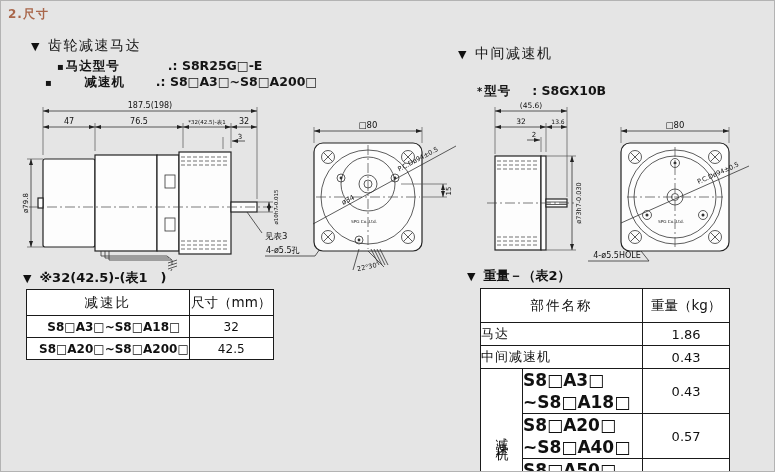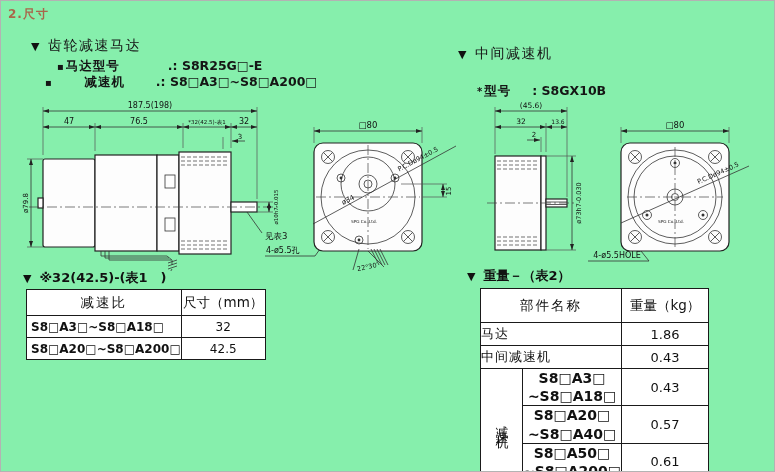--- a/index.html
+++ b/index.html
@@ -1,18 +1,18 @@
 <!DOCTYPE html>
 <html><head>
 <meta charset="utf-8">
 <style>
   * { margin:0; padding:0; box-sizing:border-box; }
   html,body { background:#fff; }
   body { font-family:"DejaVu Sans","Liberation Sans",sans-serif; color:#111; }
-  .page { position:relative; width:775px; height:472px; background:#86efac;
+  .page { position:relative; width:775px; height:472px; background:#e5e5e5;
           border:1px solid #b3b3b3; overflow:hidden; }
 
   .doc-title { position:absolute; left:7px; top:5px; font-size:12px; font-weight:bold;
                color:#a9674b; letter-spacing:1px; }
 
   .section-heading { position:absolute; font-size:14px; color:#151515; letter-spacing:1.5px;
                      display:flex; align-items:center; }
   .section-heading .marker { font-size:11px; margin-right:7px; color:#111; }
 
   .spec-line { position:absolute; font-size:12.5px; font-weight:bold; color:#151515; }
@@ -33,29 +33,29 @@
   .caption { position:absolute; font-size:13px; font-weight:bold; color:#111;
              display:flex; align-items:center; }
   .caption .marker { font-size:11px; margin-right:8px; }
 
   table.spec { position:absolute; border-collapse:collapse; background:#fff; }
   table.spec th, table.spec td { border:1.6px solid #1a1a1a; }
 
   .t1 th { height:26px; font-size:13.5px; font-weight:500; letter-spacing:2px; }
   .t1 .c1 { width:153px; }
   .t1 .c2 { width:84px; letter-spacing:0; }
-  .t1 td.model { font-weight:bold; font-size:12px; padding-left:4px; height:22px; }
+  .t1 td.model { font-weight:bold; font-size:12px; padding-left:12px; height:22px;text-align:center; }
   .t1 td.val   { text-align:center; font-size:12px; }
 
   .t2 th { height:34px; font-size:13.5px; font-weight:500; letter-spacing:2px; }
   .t2 .gcol { width:42px; }
   .t2 .rcol { width:94px; }
   .t2 .wcol { width:87px; letter-spacing:0; }
   .t2 td.name { text-align:left; font-size:13px; height:23px; letter-spacing:1px; }
-  .t2 td.model2 { font-weight:bold; font-size:14px; text-align:center;
+  .t2 td.model2 { font-weight:bold; font-size:17px; text-align:left;
                   white-space:pre-line; line-height:1.3; height:34px; }
   .t2 td.val { text-align:center; font-size:13px; }
   .t2 td.vcell { text-align:center; vertical-align:middle; }
   .vert { writing-mode:vertical-rl; text-orientation:upright; font-size:13px;
           letter-spacing:5px; display:inline-block; }
 </style>
 </head>
 <body>
 
 <div class="page">

